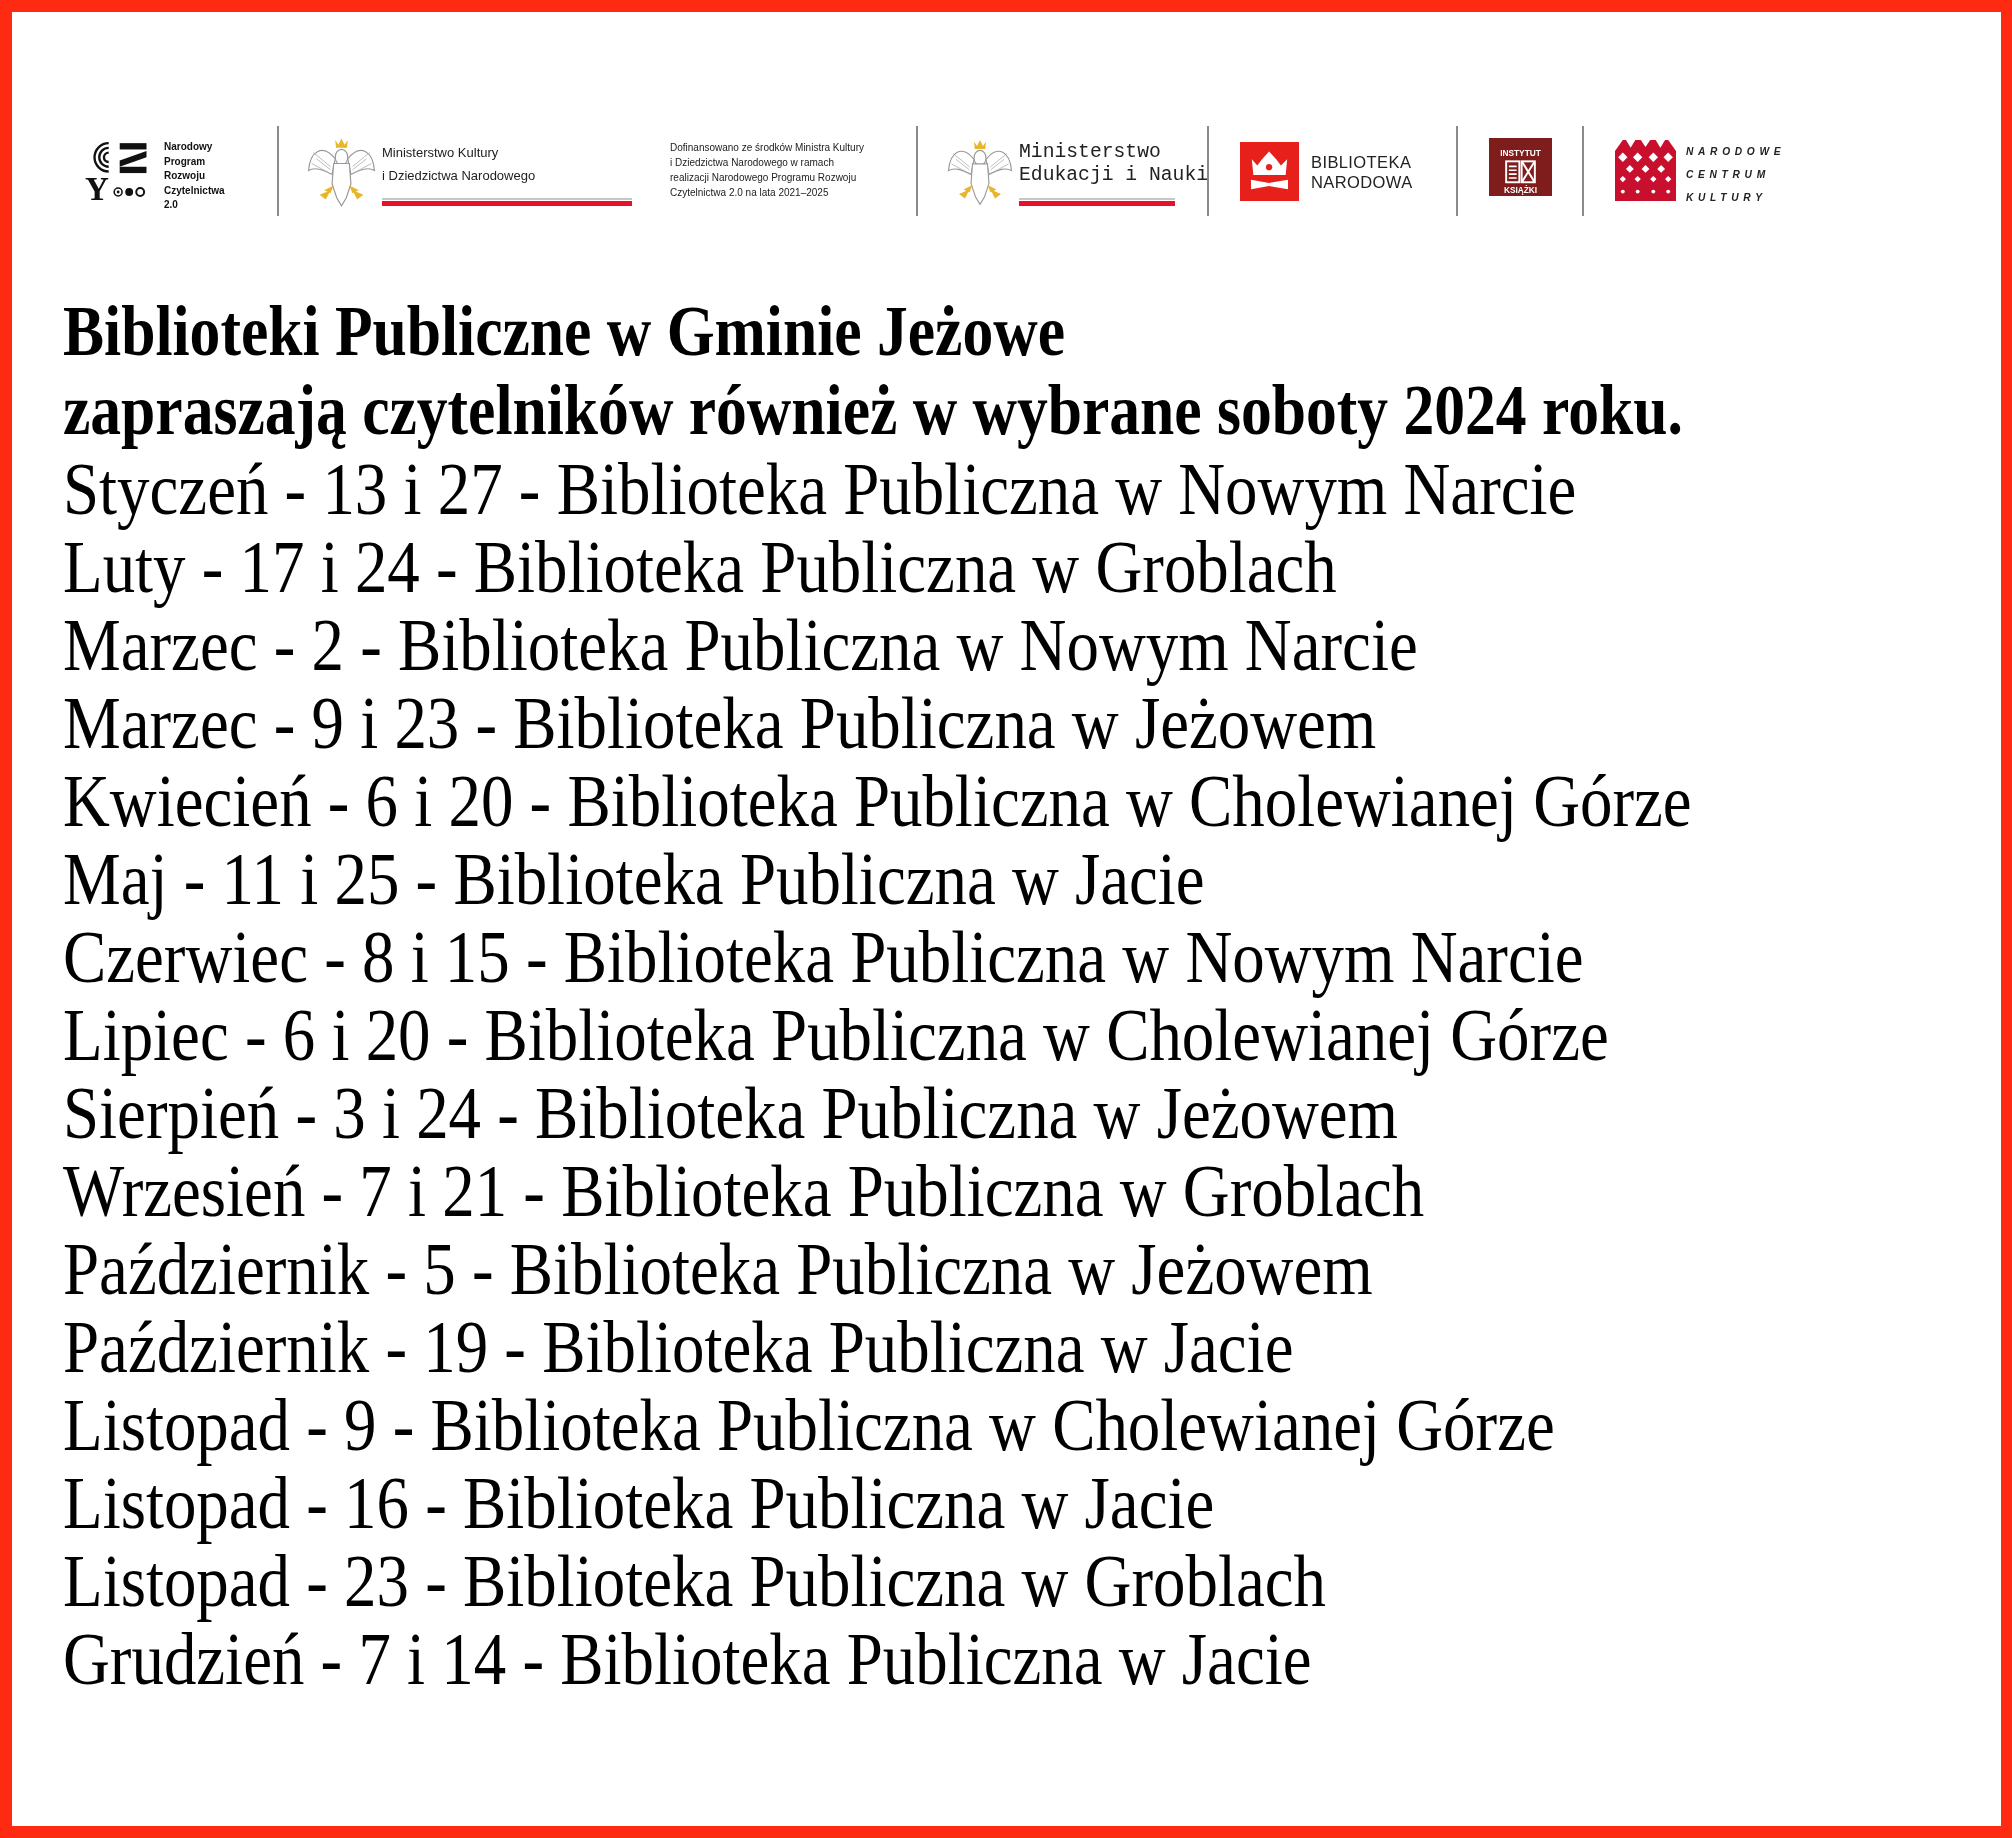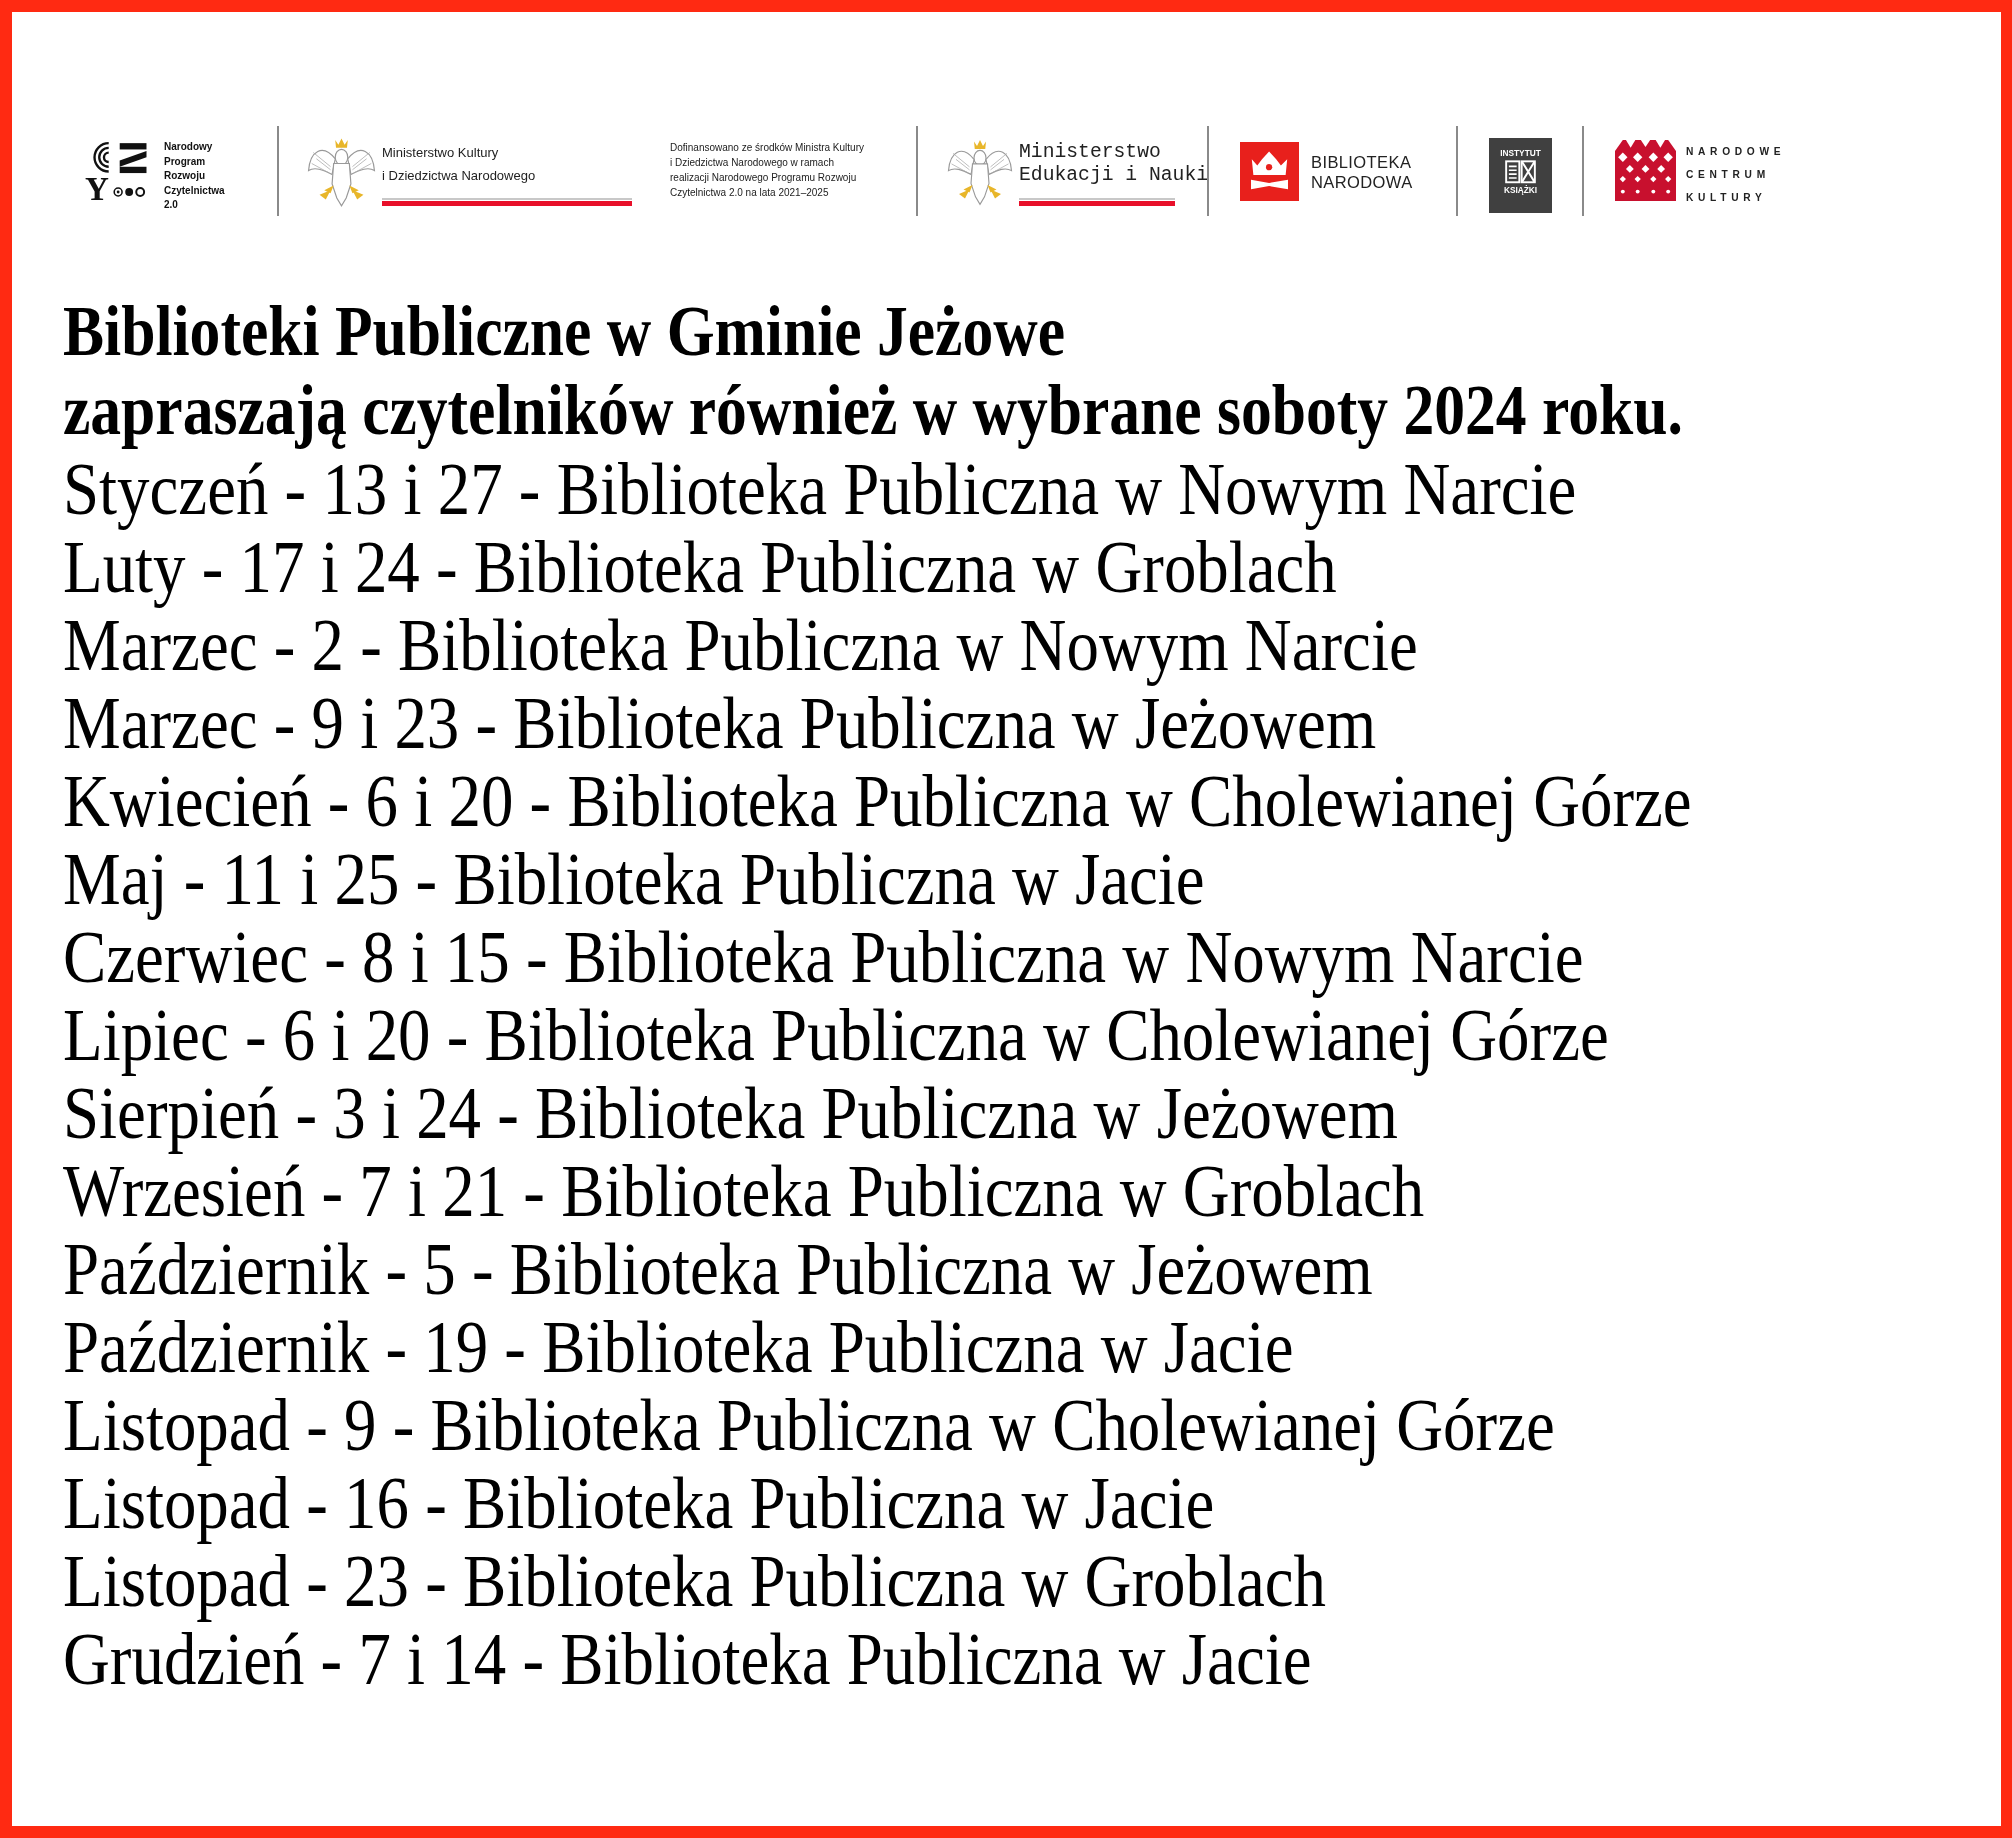--- a/index.html
+++ b/index.html
@@ -29,27 +29,27 @@
 
     .funding { position: absolute; left: 670px; top: 140px; font-size: 10px; line-height: 15px; color: #222; white-space: nowrap; }
 
     .mein { position: absolute; left: 947px; top: 135px; width: 236px; height: 79px; font-family: Liberation Mono, monospace; }
     .mein .name { position: absolute; left: 72px; top: 6.3px; font-size: 19.7px; line-height: 23px; color: #222; white-space: nowrap; }
 
     .bn { position: absolute; left: 1240px; top: 142px; }
     .bn .sq { position: absolute; left: 0; top: 0; width: 59px; height: 59px; background: #e8201c; }
     .bn .txt { position: absolute; left: 71px; top: 11px; font-size: 16.5px; font-weight: normal; line-height: 19.7px; color: #222; white-space: nowrap; letter-spacing: 0.4px; }
 
-    .ik { position: absolute; left: 1489px; top: 138px; width: 63px; height: 75px; background: #404040; }
+    .ik { position: absolute; left: 1489px; top: 138px; width: 63px; height: 58px; background: #7f1d1d; }
     .ik .t1, .ik .t2 { position: absolute; left: 0; width: 63px; text-align: center; color: #fff; font-size: 8.3px; font-weight: bold; }
     .ik .t1 { top: 10.2px; } .ik .t2 { top: 47px; }
 
     .nck { position: absolute; left: 1615px; top: 140px; }
     .nck .mark { position: absolute; left: 0; top: 0; width: 61px; height: 61px; }
-    .nck .txt { position: absolute; left: 71px; top: 0; font-size: 10.2px; font-weight: bold; line-height: 23px; letter-spacing: 4.7px; color: #222; white-space: nowrap; }
+    .nck .txt { position: absolute; left: 71px; top: 0; font-size: 10.2px; font-weight: bold; line-height: 23px; letter-spacing: 4.7px; color: #222; white-space: nowrap; font-style: italic; }
 
     
     .content { position: absolute; left: 63px; top: 292px; width: 1918px; }
     .serif { font-family: "Liberation Serif", "DejaVu Serif", serif; color: #000; }
     .hline {
       font-weight: bold; font-size: 72px; line-height: 79px; height: 79px;
       white-space: nowrap; transform-origin: 0 0; transform: scaleX(0.855);
     }
     .sline {
       font-size: 75px; line-height: 78px; height: 78px;

